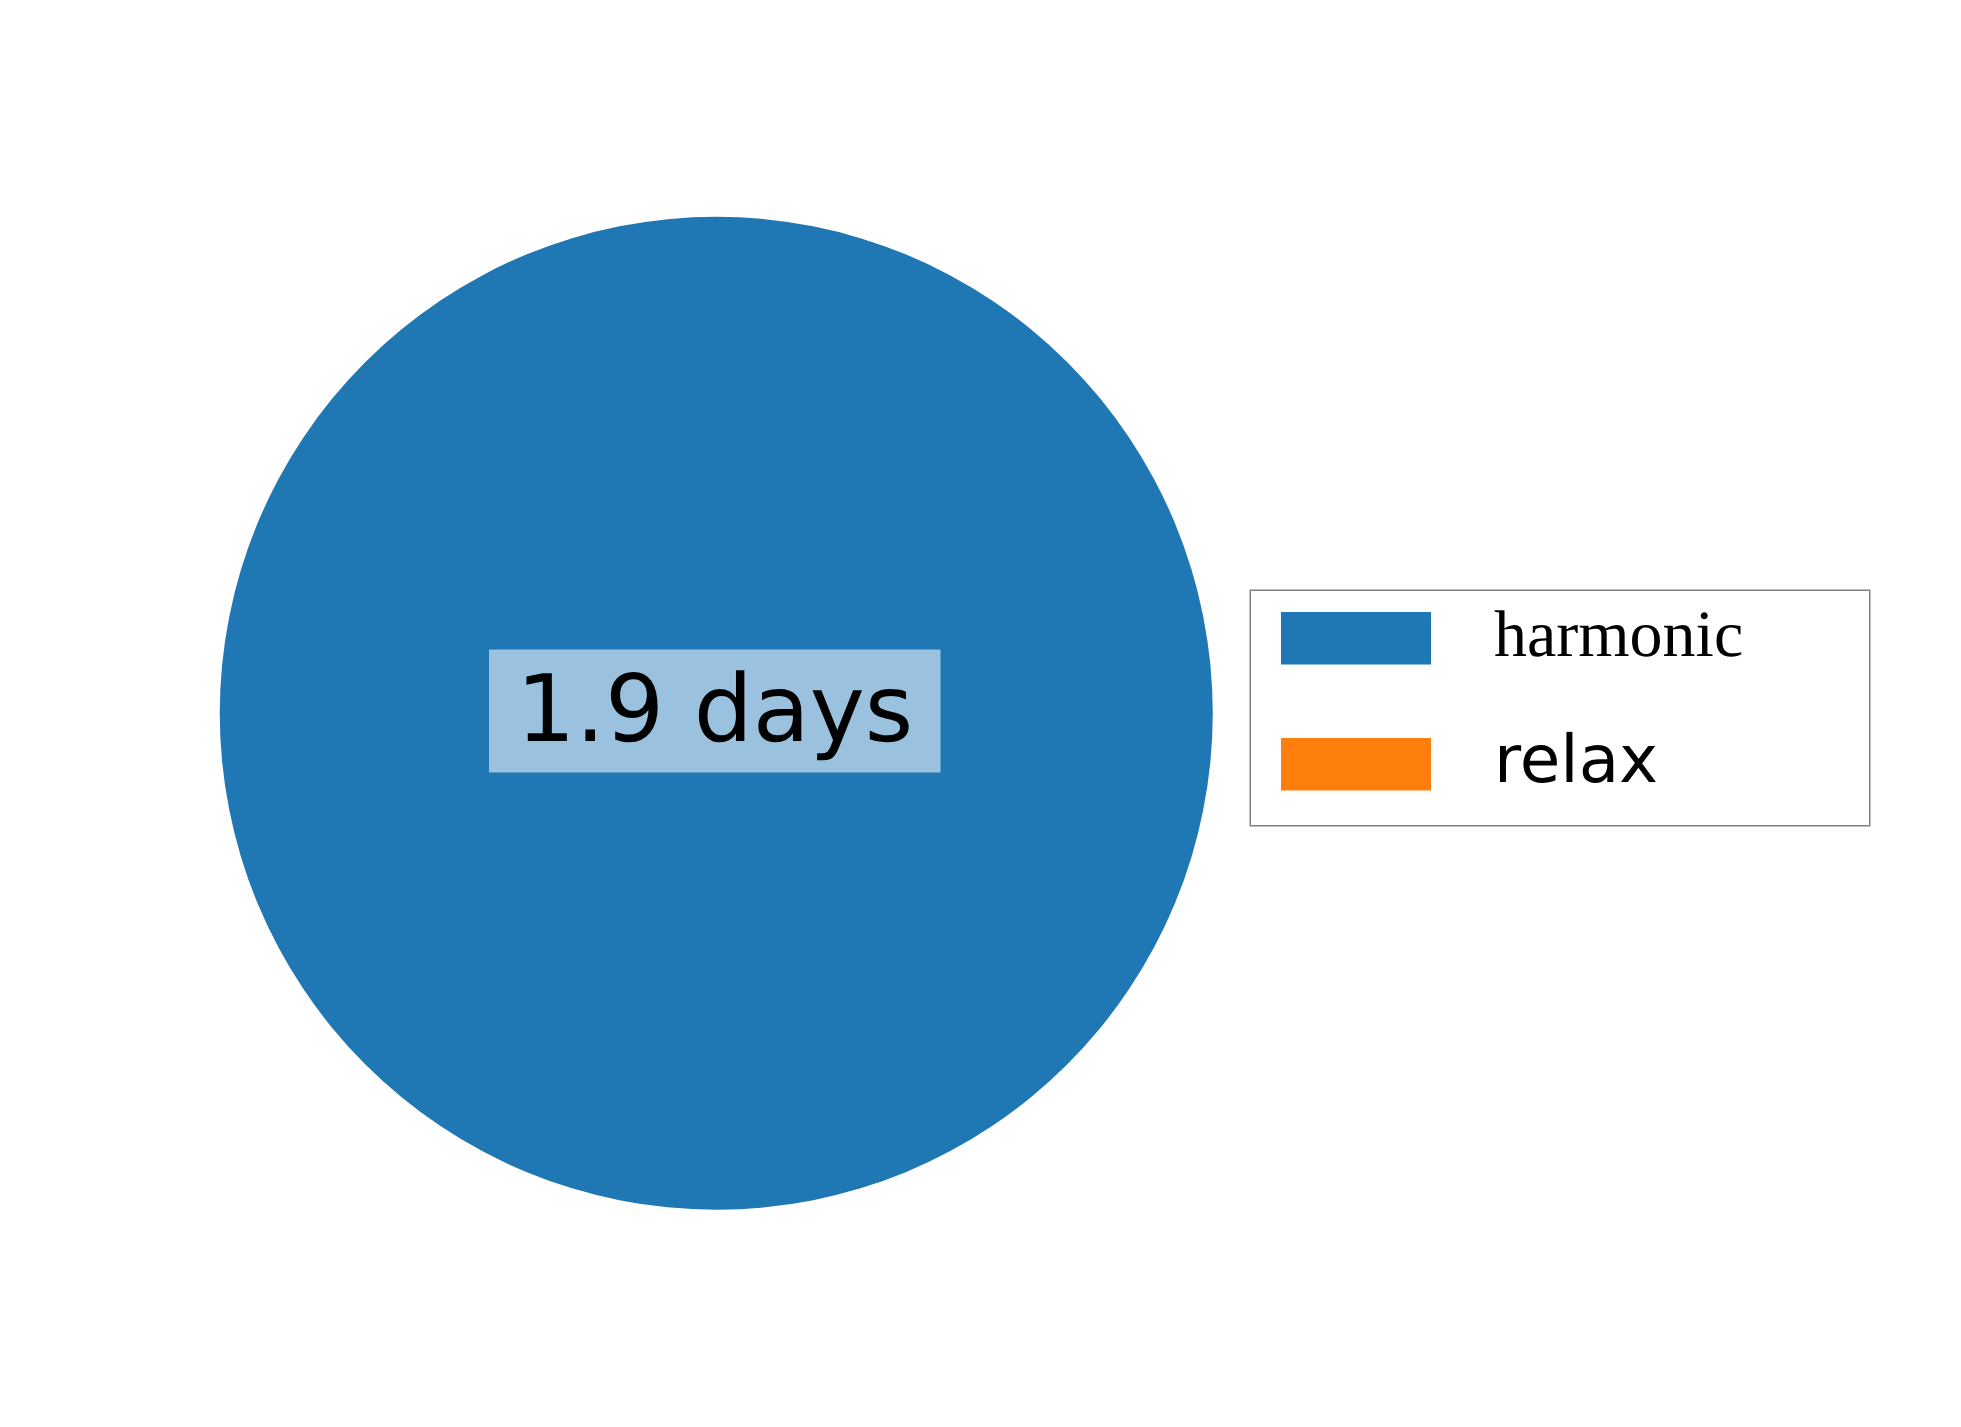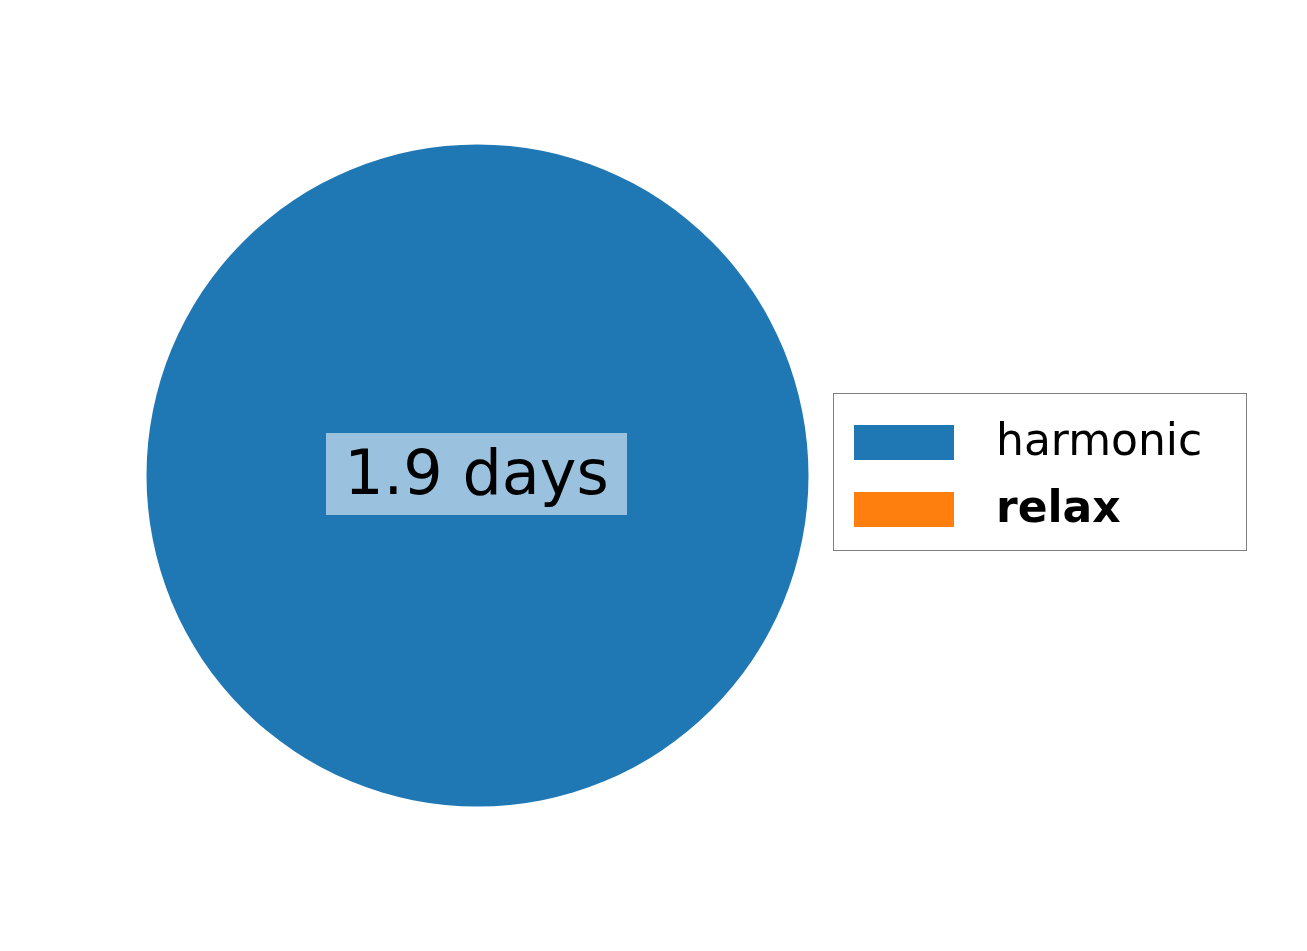--- a/index.html
+++ b/index.html
@@ -71,22 +71,22 @@
     background: rgba(255, 255, 255, 0.8);
     padding: 0;
   }
   .legend-row {
     position: absolute;
     left: 20px;
     height: 36px;
     display: flex;
     align-items: center;
   }
-  .legend-row.row-0 { top: 30px; }
-  .legend-row.row-1 { top: 97px; font-weight: bold; }
+  .legend-row.row-0 { top: 13px; font-family: Liberation Serif, serif; }
+  .legend-row.row-1 { top: 97px; }
   .legend-swatch {
     width: 100px;
     height: 35px;
     flex: 0 0 auto;
   }
   .legend-label {
     margin-left: 42px;
     font-size: 44px;
     line-height: 44px;
     color: #000000;

